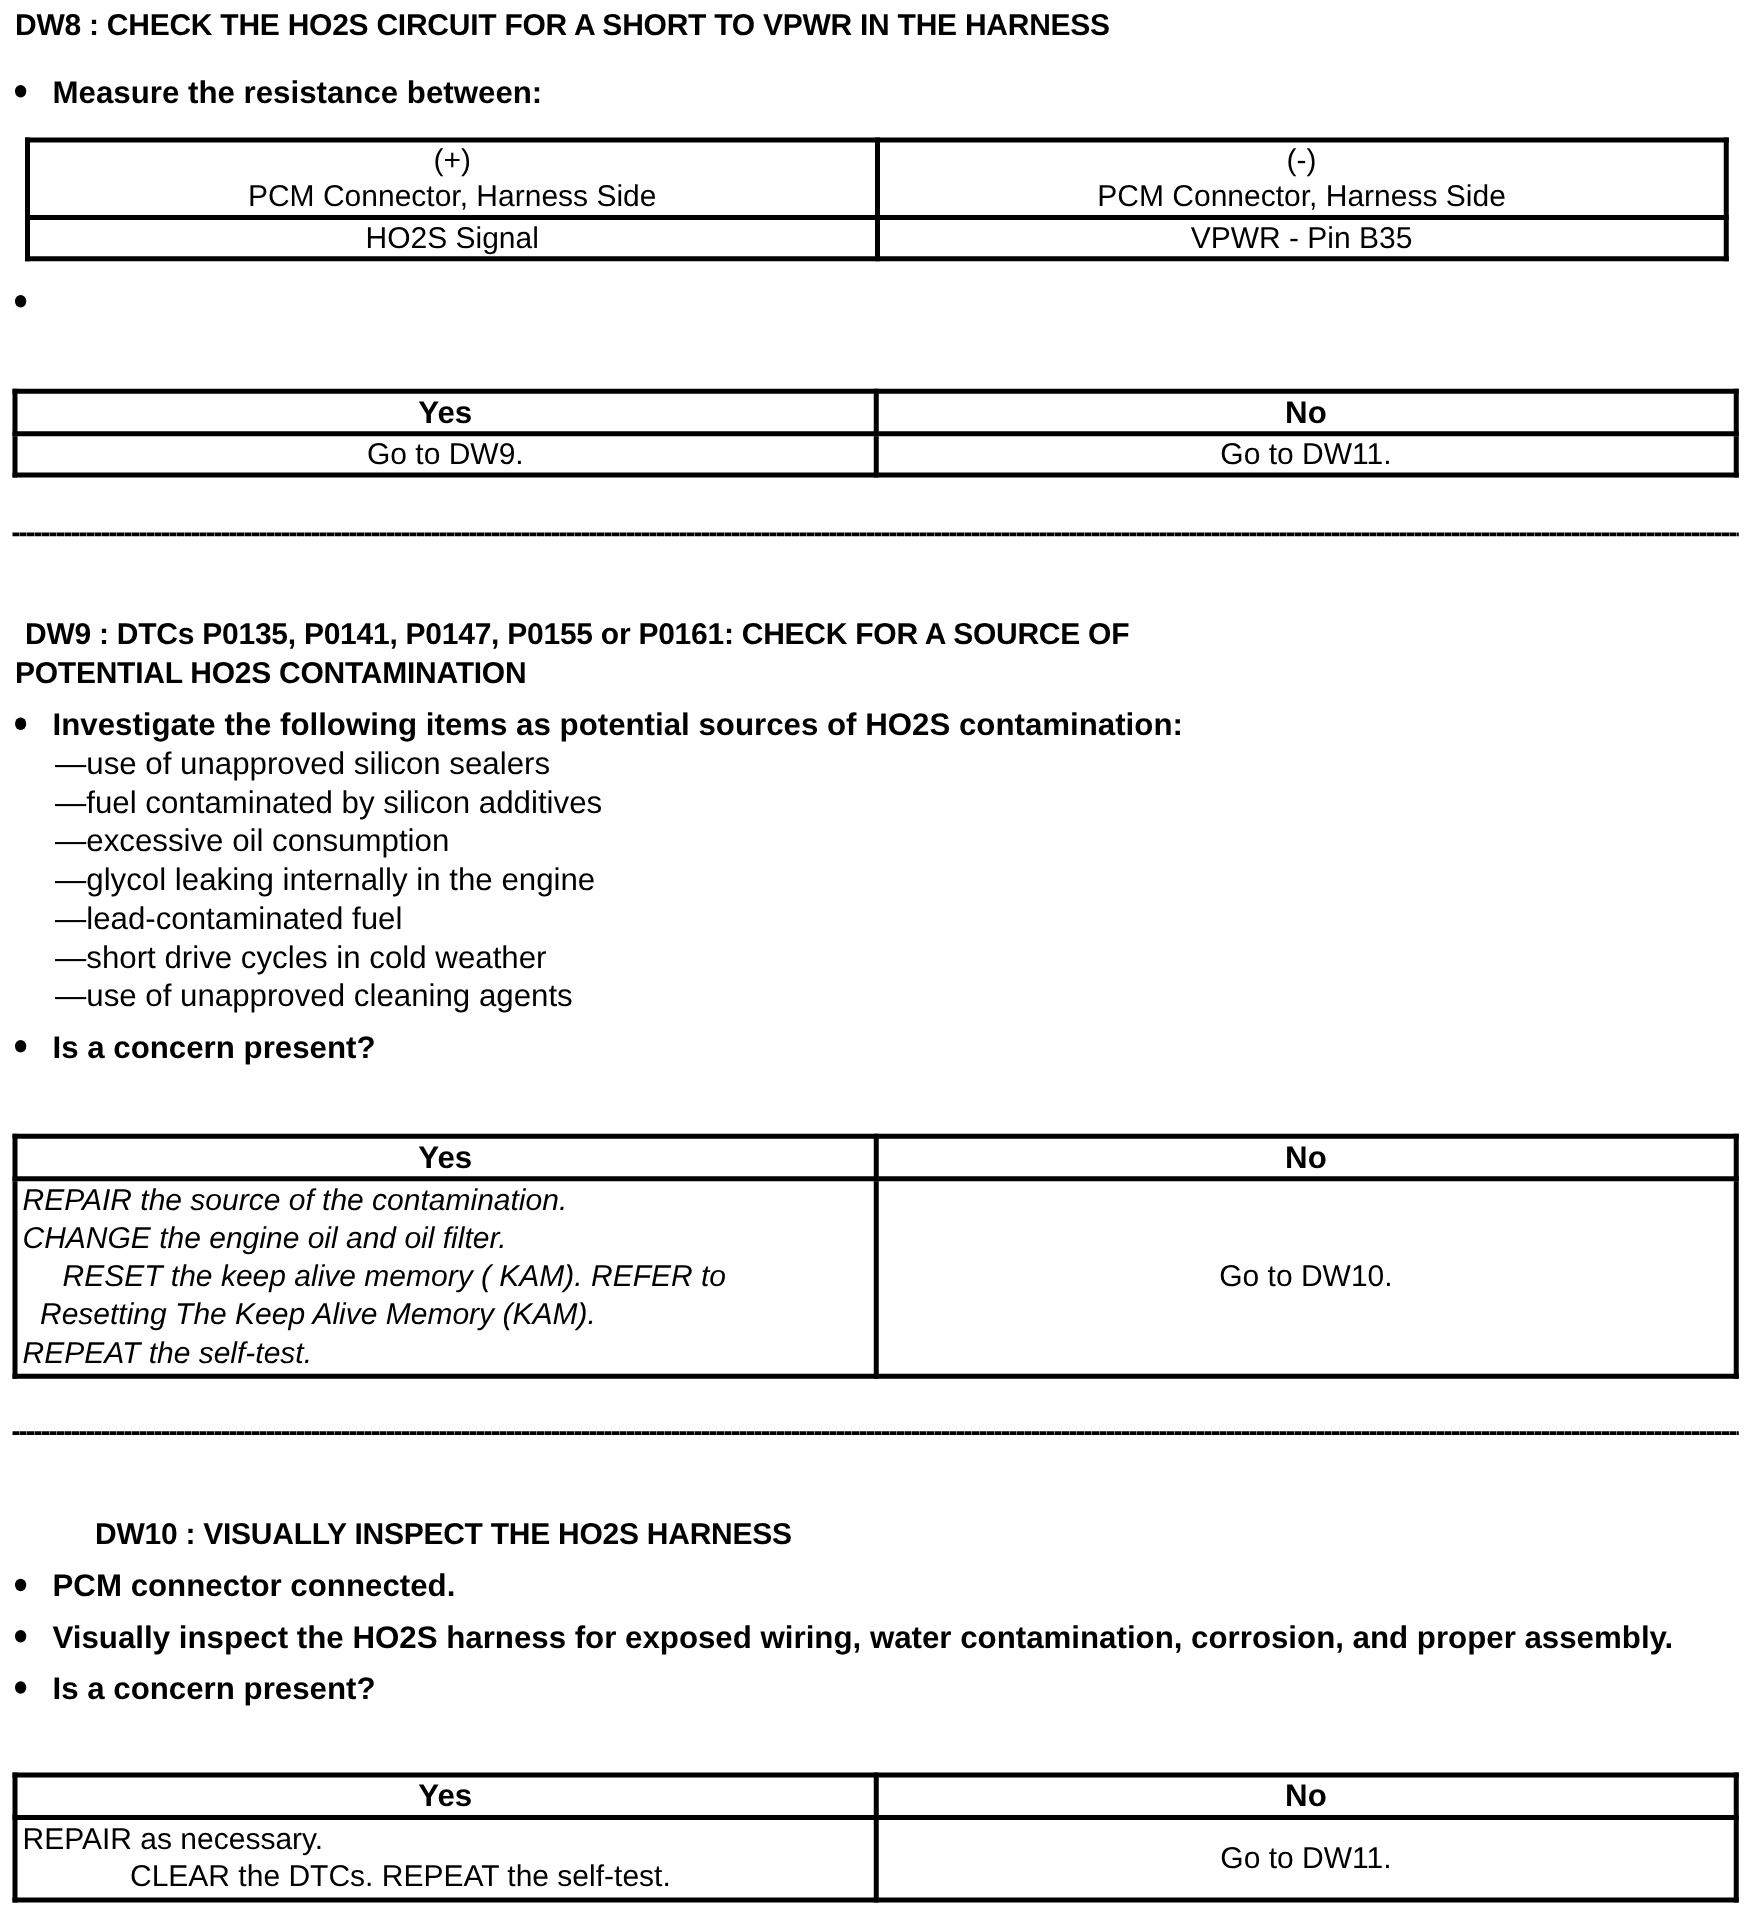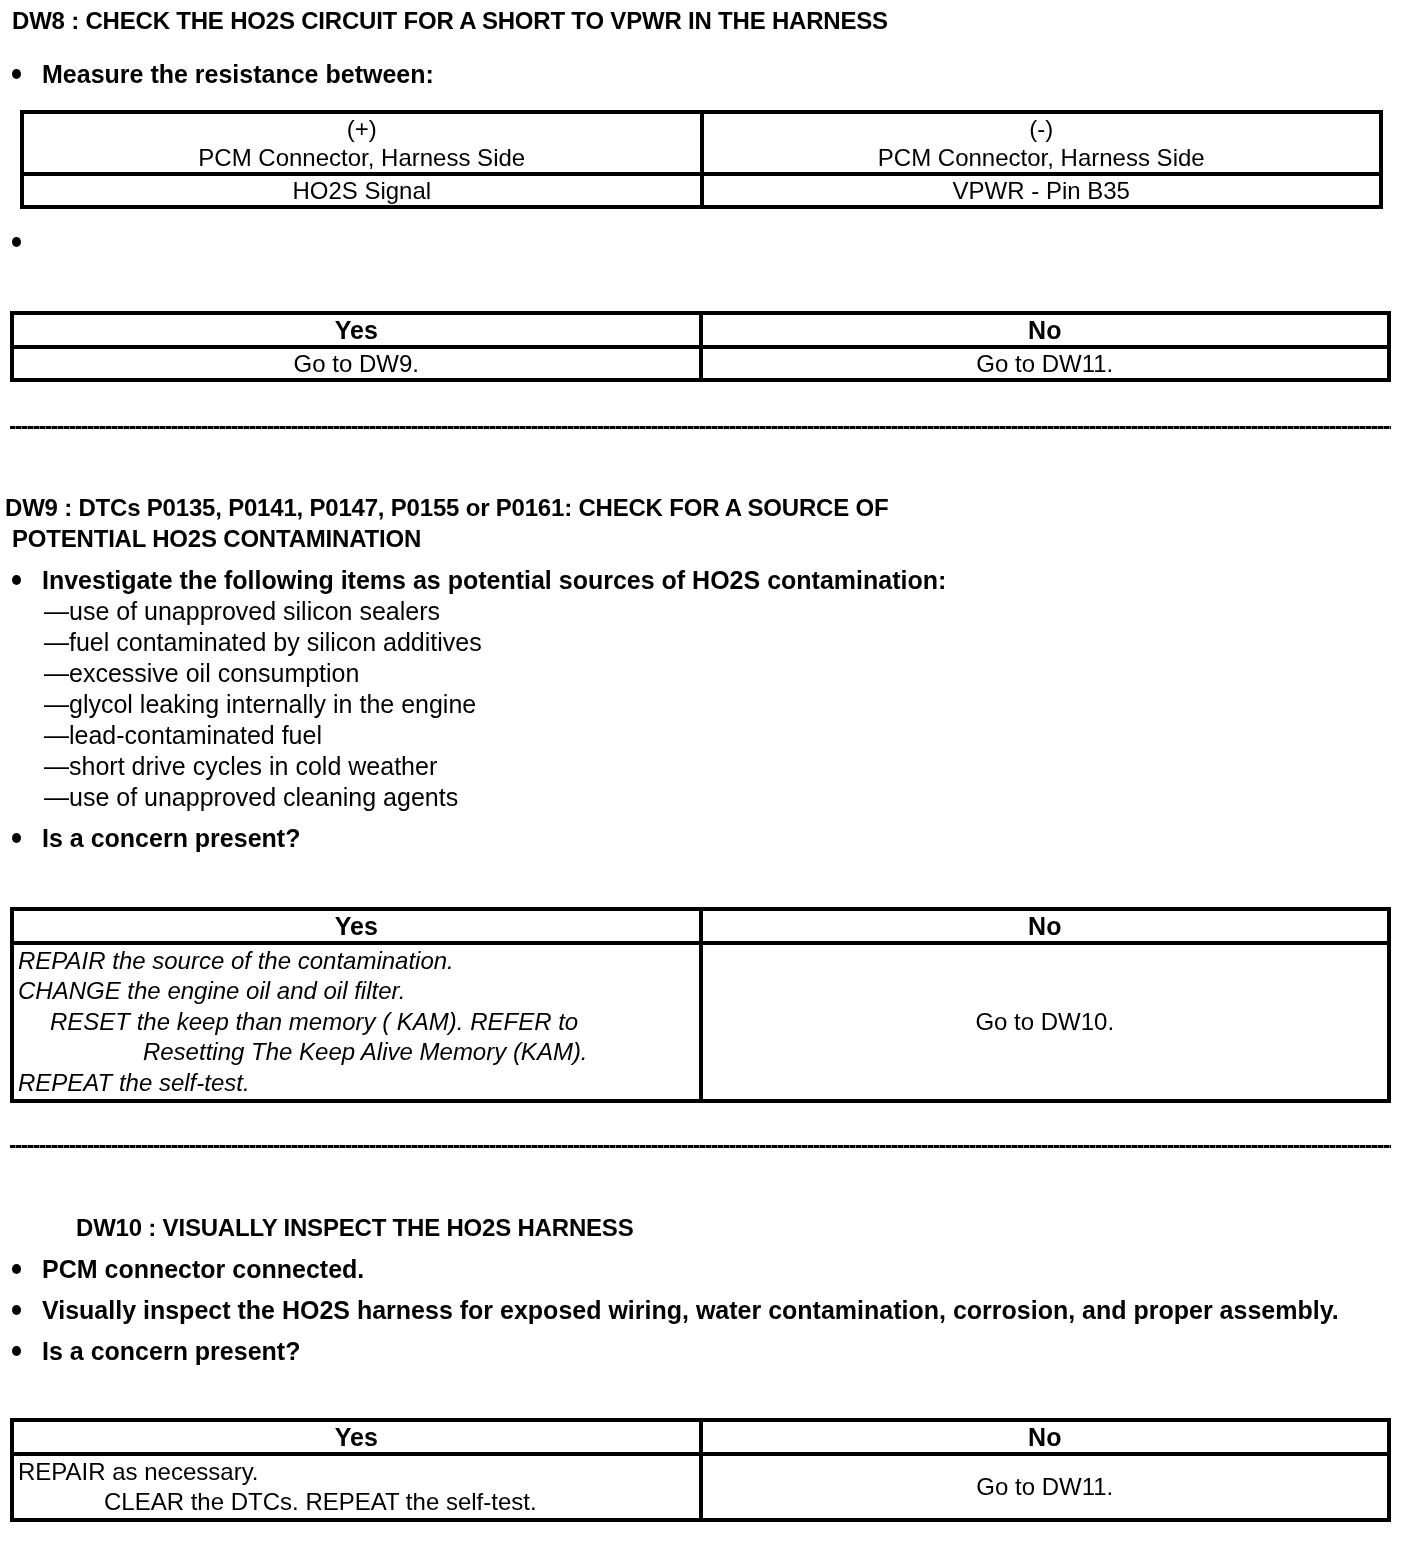--- a/index.html
+++ b/index.html
@@ -31,21 +31,21 @@
     border: 4px solid #000; padding: 0; text-align: center; vertical-align: middle;
   }
   table.dt td.hdr { font-weight: bold; font-size: 25px; }
   table.dt td.left { text-align: left; padding-left: 4px; line-height: 30.5px; }
   .t1 { left: 20px; top: 110px; width: 1363px; }
   .t1 td { line-height: 29px; }
   .t2 { left: 10px; top: 311px; width: 1381px; }
   .t3 { left: 10px; top: 907px; width: 1381px; }
   .t4 { left: 10px; top: 1418px; width: 1381px; }
   .ind1 { padding-left: 32px; }
-  .ind2 { padding-left: 14px; text-align: center; }
+  .ind2 { padding-left: 14px; }
   .ind3 { padding-left: 86px; }
 </style>
 </head>
 <body>
 
 <div class="abs heading" style="left:12px; top:5px;">DW8 : CHECK THE HO2S CIRCUIT FOR A SHORT TO VPWR IN THE HARNESS</div>
 
 <div class="bullet-row" style="top:59px;">
   <span class="dot"></span><span>Measure the resistance between:</span>
 </div>
@@ -81,21 +81,21 @@
   </tr>
   <tr>
     <td style="height:29px;"><span>Go to DW9.</span></td>
     <td><span>Go to DW11.</span></td>
   </tr>
 </tbody>
   </table>
 
 <div class="sep" style="top:426px;"></div>
 
-<div class="abs heading" style="left:5px; top:492px;">DW9 : DTCs P0135, P0141, P0147, P0155 or P0161: CHECK FOR A SOURCE OF</div>
+<div class="abs heading" style="left:20px; top:492px;">DW9 : DTCs P0135, P0141, P0147, P0155 or P0161: CHECK FOR A SOURCE OF</div>
 <div class="abs heading" style="left:12px; top:523px;">POTENTIAL HO2S CONTAMINATION</div>
 
 <div class="bullet-row" style="top:565px;">
   <span class="dot"></span><span>Investigate the following items as potential sources of HO2S contamination:</span>
 </div>
 
 <div class="sub-item" style="top:596px;">—use of unapproved silicon sealers</div>
 <div class="sub-item" style="top:627px;">—fuel contaminated by silicon additives</div>
 <div class="sub-item" style="top:658px;">—excessive oil consumption</div>
 <div class="sub-item" style="top:689px;">—glycol leaking internally in the engine</div>
@@ -110,21 +110,21 @@
 <table class="dt t3">
   <tbody>
       <tr>
     <td class="hdr" style="height:30px;">Yes</td>
     <td class="hdr">No</td>
   </tr>
   <tr>
     <td class="left" style="height:154px;font-style:italic;">
       <div>REPAIR the source of the contamination.</div>
       <div>CHANGE the engine oil and oil filter.</div>
-      <div class="ind1">RESET the keep than memory ( KAM). REFER to</div>
+      <div class="ind1">RESET the keep alive memory ( KAM). REFER to</div>
       <div class="ind2">Resetting The Keep Alive Memory (KAM).</div>
       <div>REPEAT the self-test.</div>
     </td>
     <td><span>Go to DW10.</span></td>
   </tr>
 </tbody>
   </table>
 
 <div class="sep" style="top:1145px;"></div>
 

